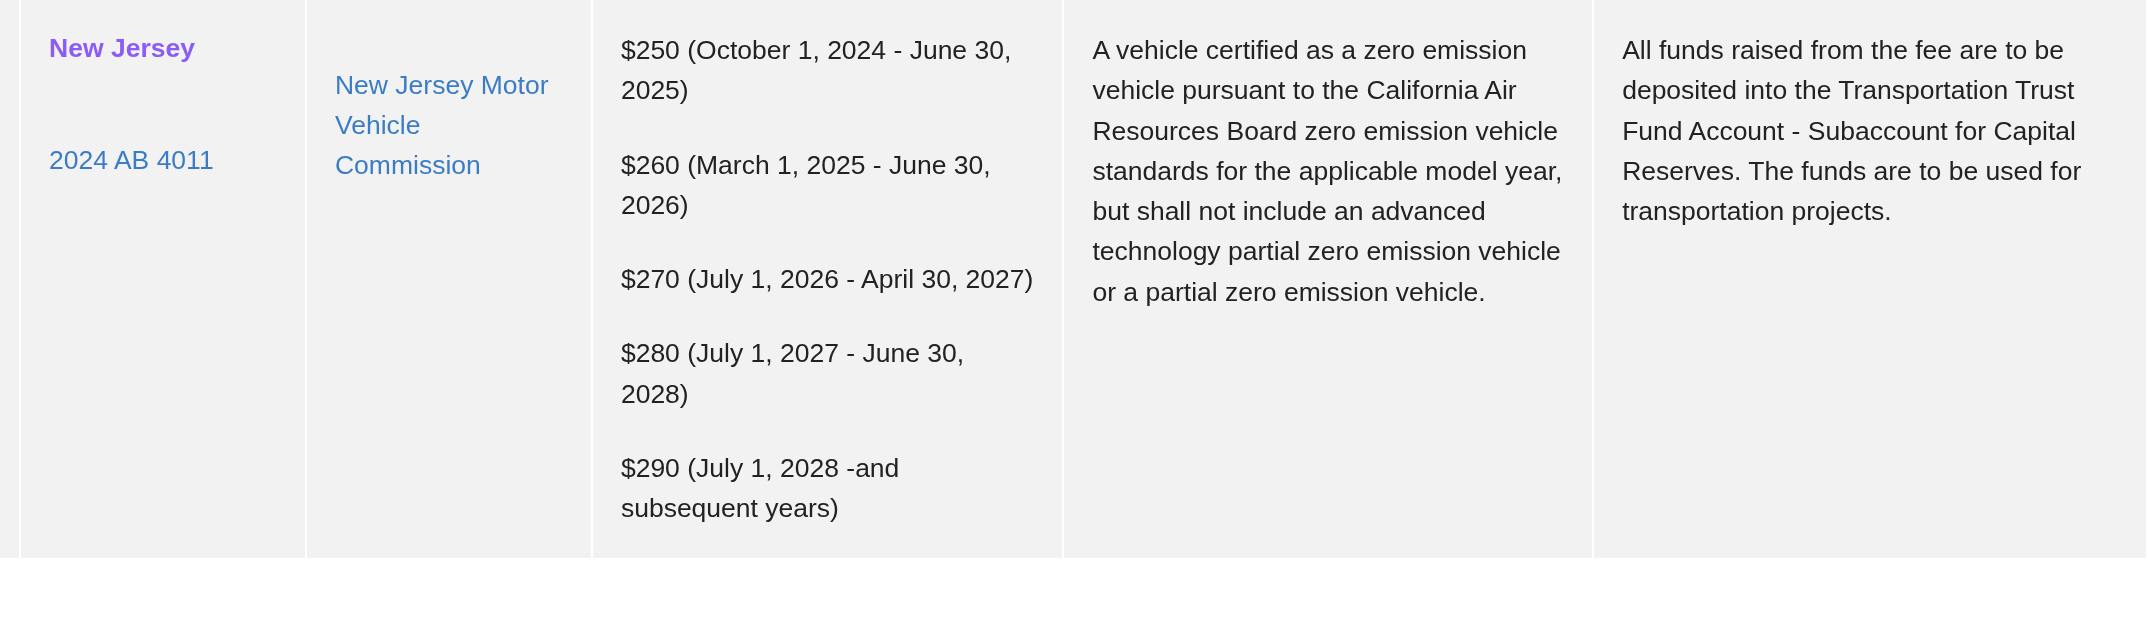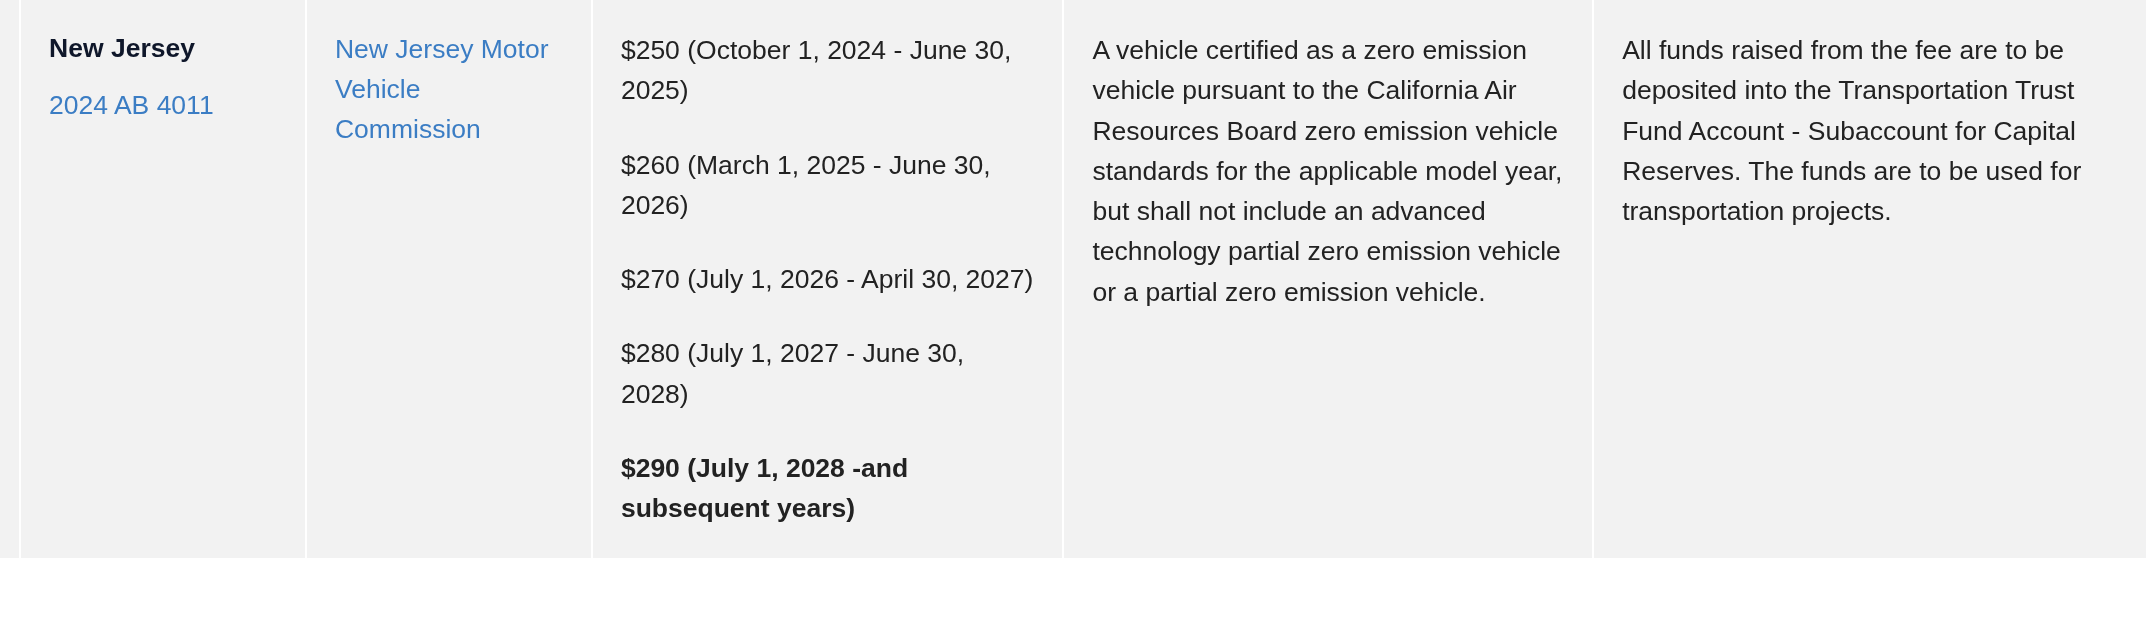--- a/index.html
+++ b/index.html
@@ -61,42 +61,42 @@
     margin-top: 21px;
   }
   td.col-use {
     padding-left: 30px;
     padding-right: 34px;
     border-right: none;
   }
 
   .state-name {
     font-weight: bold;
-    color: #0f172a;
+    color: #8b5cf6;
     font-size: 26.5px;
     line-height: 1.4;
     display: block;
-    margin-bottom: 18px;
+    margin-bottom: 38px;
   }
 
   a.bill-link,
   a.agency-link {
     color: #3b7dc4;
     text-decoration: none;
     font-size: 26.5px;
     line-height: 1.5;
     display: inline-block;
+    margin-top: 36px;
   }
 
   .fee-line {
     margin: 0 0 34px 0;
   }
   .fee-line:last-child {
     margin-bottom: 0;
-    font-weight: bold;
   }
 
   .body-text {
     margin: 0;
   }
 
   
   .gutter-left {
     width: 20px;
     background: #ffffff;

